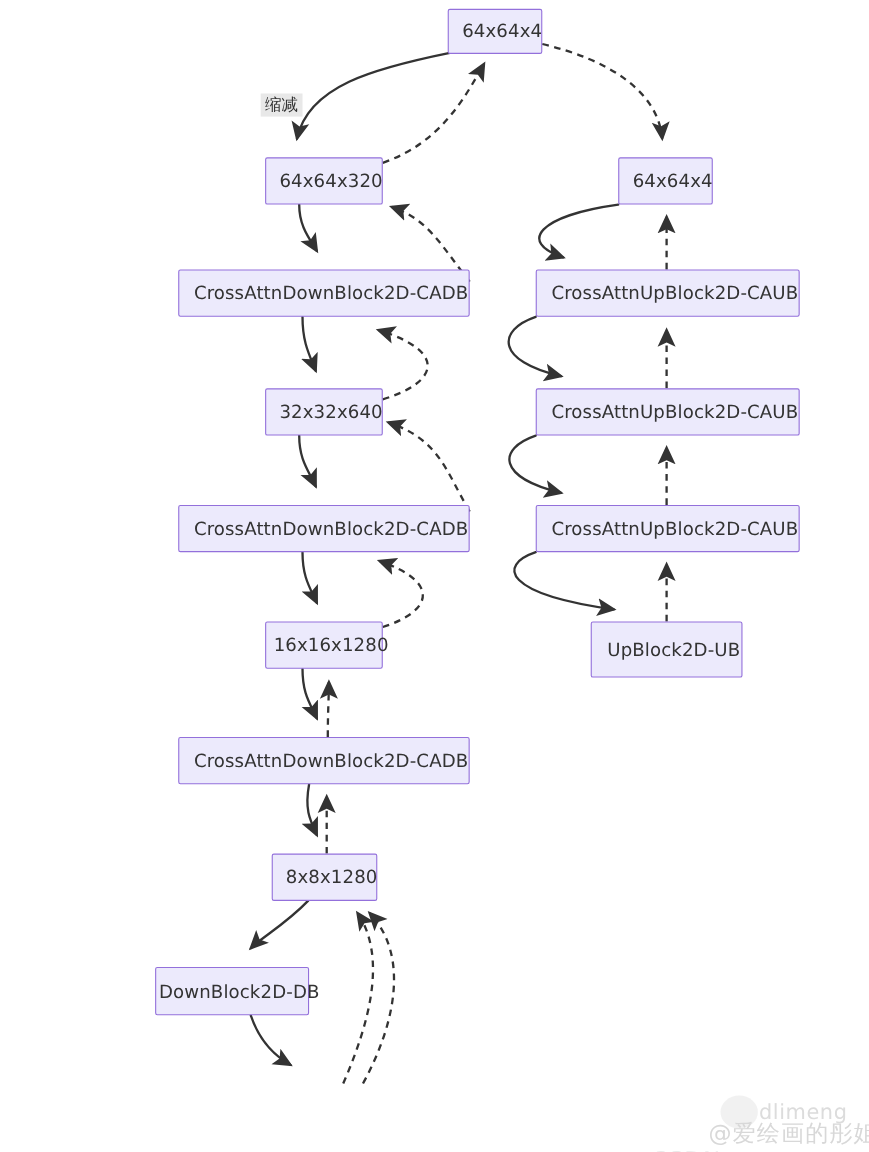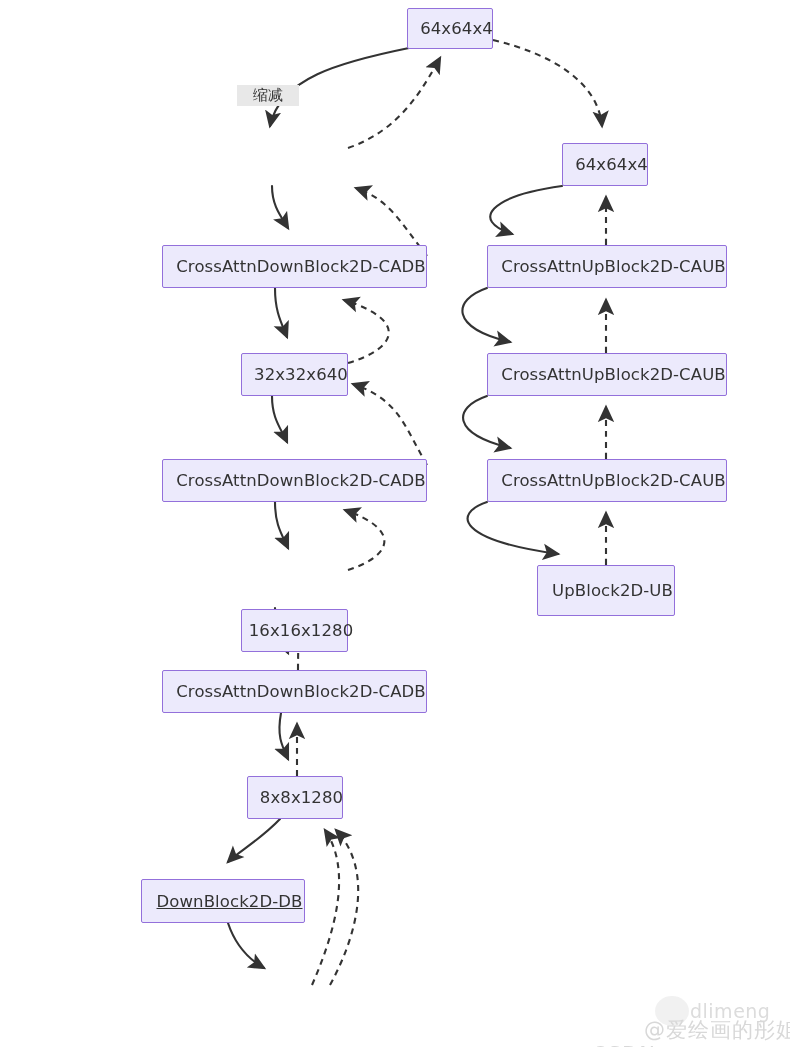--- a/index.html
+++ b/index.html
@@ -38,21 +38,21 @@
     letter-spacing: 0.1px;
     white-space: nowrap;
     z-index: 3;
     padding-left: 13px;
   }
   .edge-label {
     position: absolute;
     background: #E8E8E8;
     color: #333333;
     font-size: 15px;
-    padding: 1px 16px;
+    padding: 1px 4px;
     white-space: nowrap;
     z-index: 4;
     font-family: "DejaVu Sans", "Liberation Sans", sans-serif;
   }
   .watermark {
     position: absolute;
     z-index: 5;
     color: #d8d8d8;
     white-space: nowrap;
     pointer-events: none;
@@ -120,34 +120,35 @@
 
       <path d="M 606,565 C 606,540 606,530 606,513" marker-end="url(#ah)"></path>
       <path d="M 606,459 C 606,434 606,424 606,407" marker-end="url(#ah)"></path>
       <path d="M 606,353 C 606,328 606,318 606,300" marker-end="url(#ah)"></path>
       <path d="M 606,245 C 606,220 606,212 606,197" marker-end="url(#ah)"></path>
     </g>
   </svg>
 
   <div class="node" style="left:407px; top:8px; width:86px; height:41px;">64x64x4</div>
 
+  <div class="node" style="left:241px; top:143px; width:107px; height:43px;">64x64x320</div>
 
   <div class="node" style="left:162px; top:245px; width:265px; height:43px;">CrossAttnDownBlock2D-CADB</div>
 
   <div class="node" style="left:241px; top:353px; width:107px; height:43px;">32x32x640</div>
 
   <div class="node" style="left:162px; top:459px; width:265px; height:43px;">CrossAttnDownBlock2D-CADB</div>
 
-  <div class="node" style="left:241px; top:565px; width:107px; height:43px;margin-top:44px;">16x16x1280</div>
+  <div class="node" style="left:241px; top:565px; width:107px; height:43px;">16x16x1280</div>
 
   <div class="node" style="left:162px; top:670px; width:265px; height:43px;">CrossAttnDownBlock2D-CADB</div>
 
   <div class="node" style="left:247px; top:776px; width:96px; height:43px;">8x8x1280</div>
 
-  <div class="node" style="left:141px; top:879px; width:164px; height:44px;text-decoration:underline;">DownBlock2D-DB</div>
+  <div class="node" style="left:141px; top:879px; width:140px; height:44px;">DownBlock2D-DB</div>
 
 
   <div class="node" style="left:562px; top:143px; width:86px; height:43px;">64x64x4</div>
 
   <div class="node" style="left:487px; top:245px; width:240px; height:43px;">CrossAttnUpBlock2D-CAUB</div>
 
   <div class="node" style="left:487px; top:353px; width:240px; height:43px;">CrossAttnUpBlock2D-CAUB</div>
 
   <div class="node" style="left:487px; top:459px; width:240px; height:43px;">CrossAttnUpBlock2D-CAUB</div>
 

